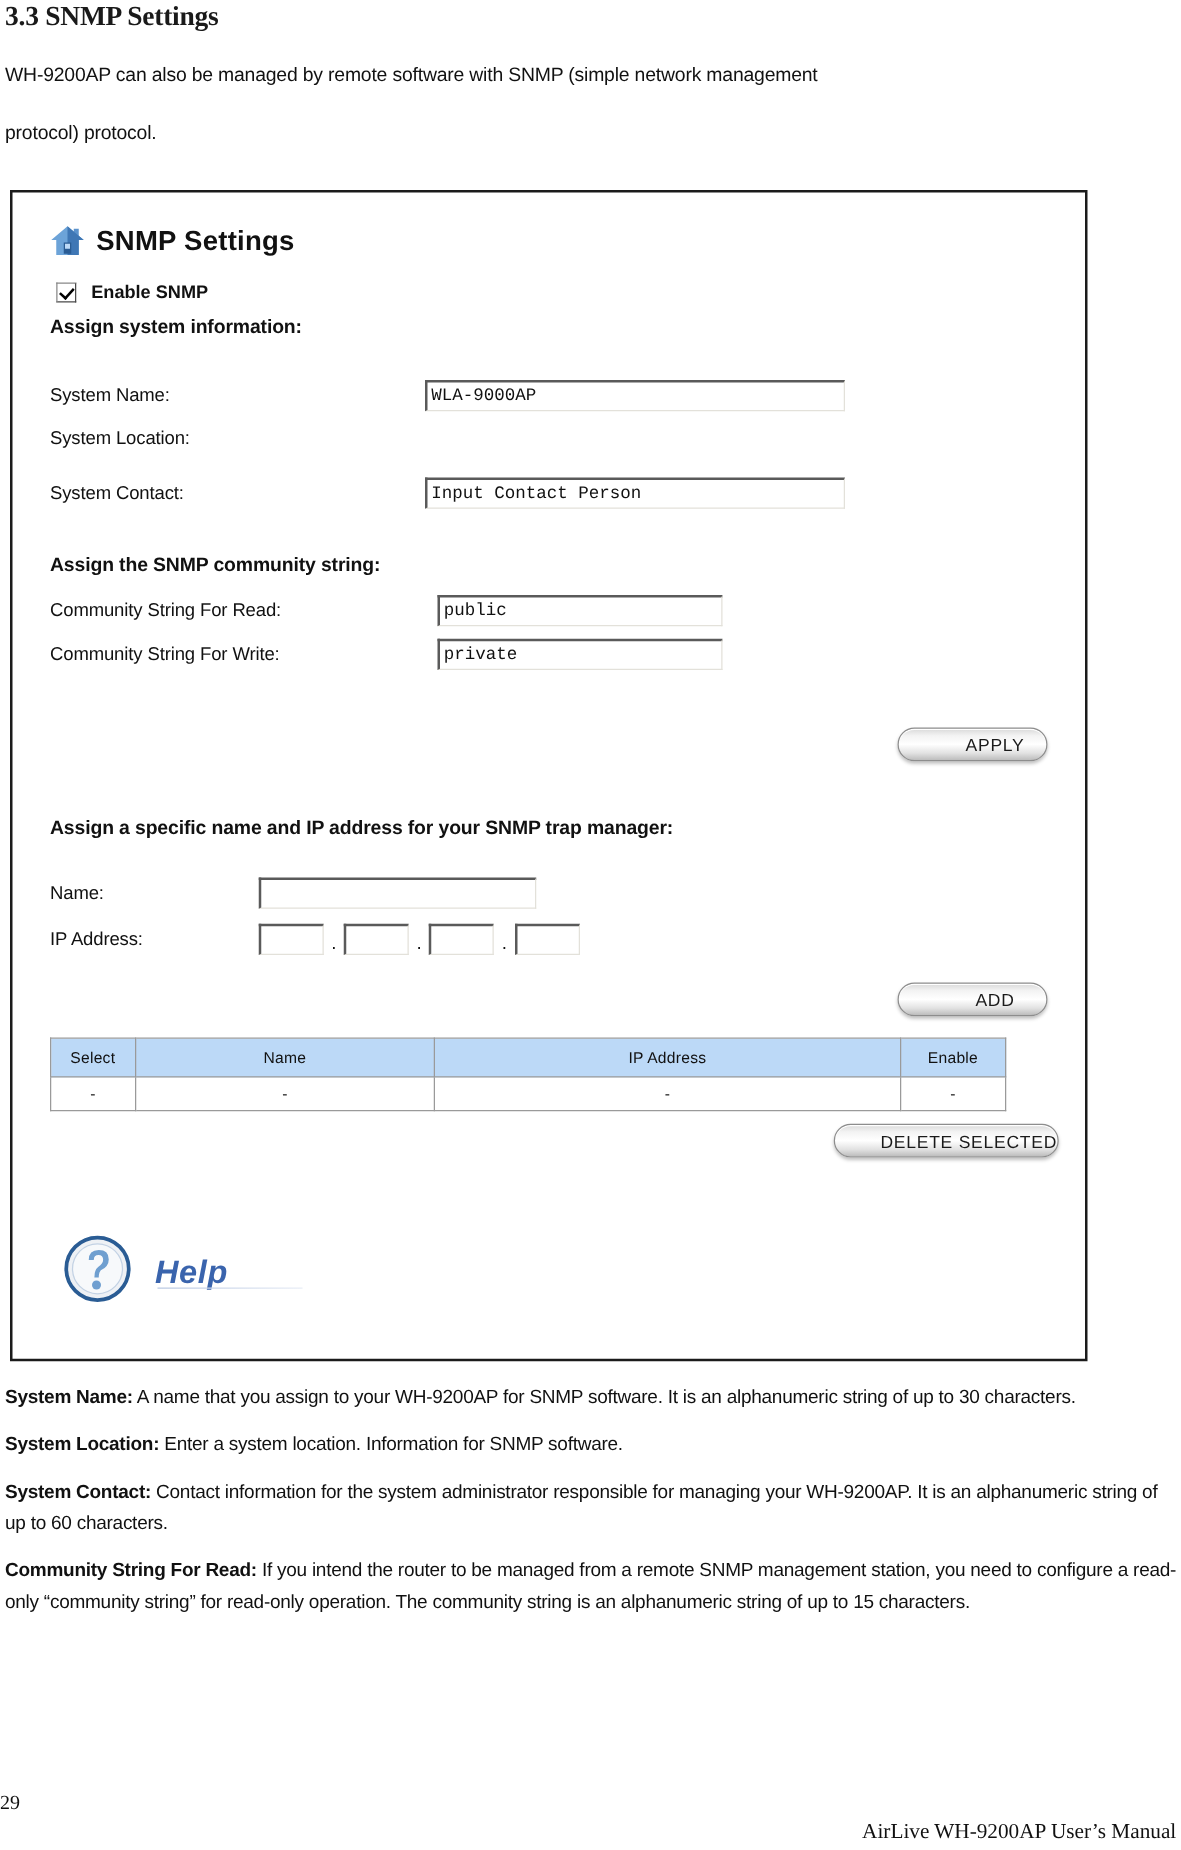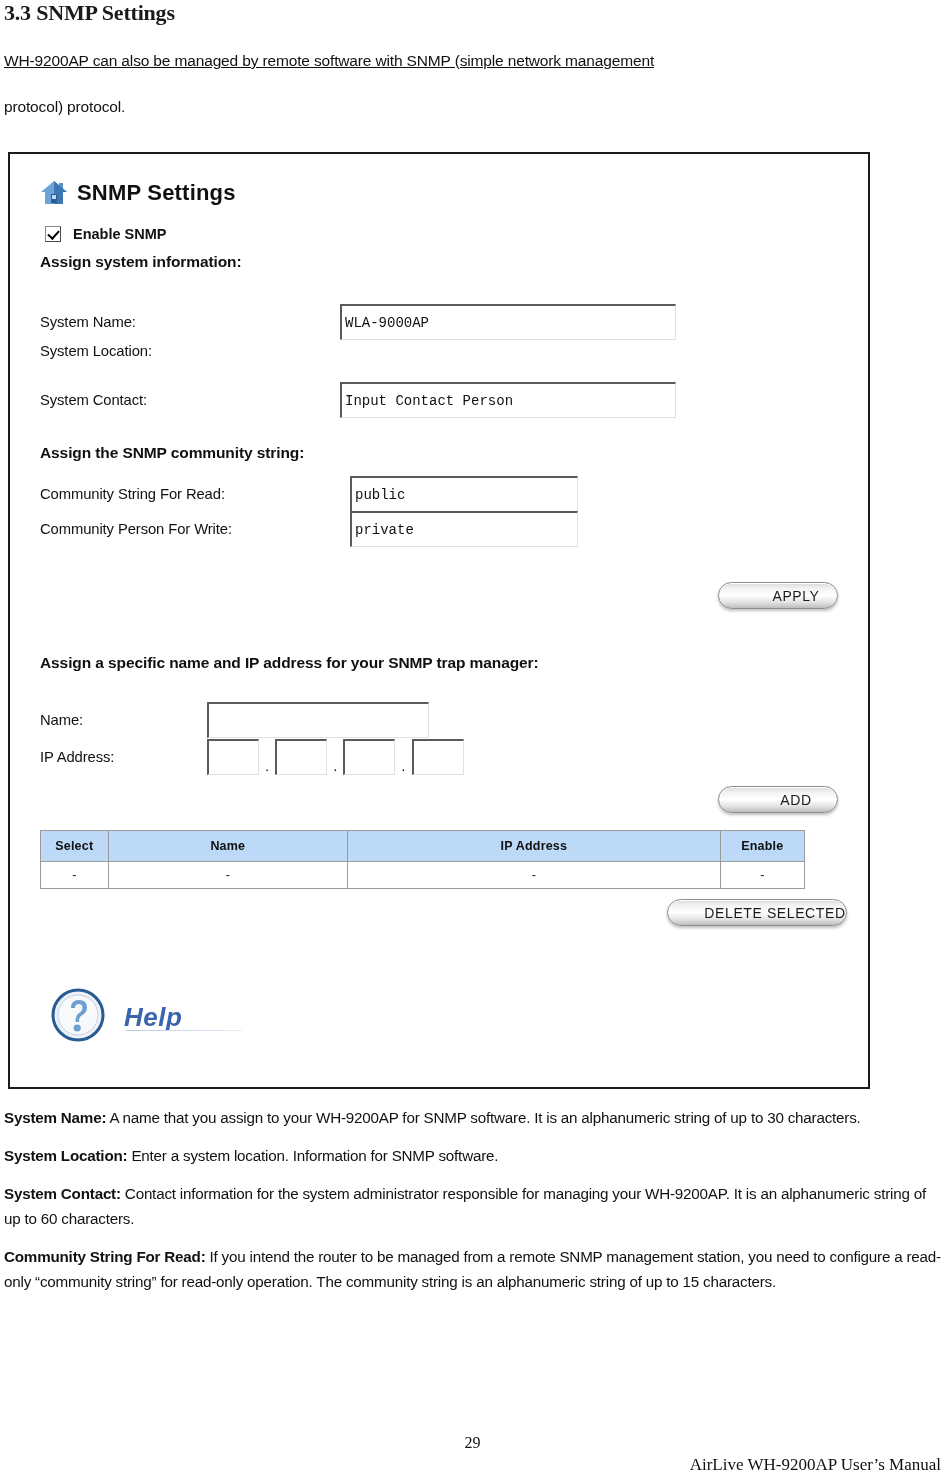--- a/index.html
+++ b/index.html
@@ -29,21 +29,21 @@
   }
   .doc-p {
     position: absolute;
     left: 4px;
     font-size: 15.5px;
     line-height: 22px;
     color: #111;
     letter-spacing: -0.15px;
     width: 938px;
   }
-  .doc-p.intro1 { top: 50px; text-decoration: underline; }
+  .doc-p.intro1 { top: 50px; }
   .doc-p.intro2 { top: 96px; }
 
   .defs {
     position: absolute;
     left: 4px;
     top: 1105px;
     width: 940px;
   }
   .def-block {
     font-size: 15.2px;
@@ -52,21 +52,21 @@
     margin-bottom: 13px;
     color: #111;
   }
   .def-block b { font-weight: bold; }
 
   .page-number {
     position: absolute;
     left: 0;
     top: 1434px;
     width: 945px;
-    text-align: center;
+    text-align: left;
     font-family: "Liberation Serif", serif;
     font-size: 16px;
     color: #111;
   }
   .footer-note {
     position: absolute;
     right: 4px;
     top: 1455px;
     font-family: "Liberation Serif", serif;
     font-size: 17px;
@@ -166,21 +166,21 @@
     box-sizing: border-box;
     border-top: 2px solid #5a5a5a;
     border-left: 2px solid #5a5a5a;
     border-right: 1px solid #e3e1da;
     border-bottom: 1px solid #e3e1da;
     font-family: "Liberation Mono", monospace;
     font-size: 14px;
     color: #111;
     padding: 0 2px 0 3px;
     line-height: 22px;
-    height: 36px;
+    height: 25px;
     outline: none;
   }
 
   
   .row-sysname   { left: 30px; top: 150px; }
   .row-syslocat  { left: 30px; top: 189px; }
   .row-syscont   { left: 30px; top: 228px; }
   .row-sysname .field-label,
   .row-syslocat .field-label,
   .row-syscont .field-label { width: 300px; }
@@ -242,21 +242,21 @@
     top: 676px;
     width: 765px;
     border-collapse: collapse;
     border: 1px solid #9a9a9a;
     background: #fff;
   }
   .trap-table th {
     background: #bcd9f7;
     border: 1px solid #9a9a9a;
     font-size: 12.5px;
-    font-weight: bold;
+    font-weight: normal;
     color: #111;
     height: 28px;
     text-align: center;
     letter-spacing: 0.2px;
     margin-top: 40px;
   }
   .trap-table td {
     border: 1px solid #9a9a9a;
     font-size: 12.5px;
     color: #111;
@@ -340,21 +340,21 @@
   </div>
 
   <div class="section-head sh-community">Assign the SNMP community string:</div>
 
   <div class="field-row row-comread">
     <span class="field-label">Community String For Read:</span>
     <input class="tbox" type="text" value="public" style="">
   </div>
 
   <div class="field-row row-comwrite">
-    <span class="field-label">Community Person For Write:</span>
+    <span class="field-label">Community String For Write:</span>
     <input class="tbox" type="text" value="private" style="">
   </div>
 
   <div class="pill-btn btn-apply">APPLY</div>
 
   <div class="section-head sh-trap">Assign a specific name and IP address for your SNMP trap manager:</div>
 
   <div class="field-row row-trapname">
     <span class="field-label">Name:</span>
     <input class="tbox" type="text" value="" style="">

